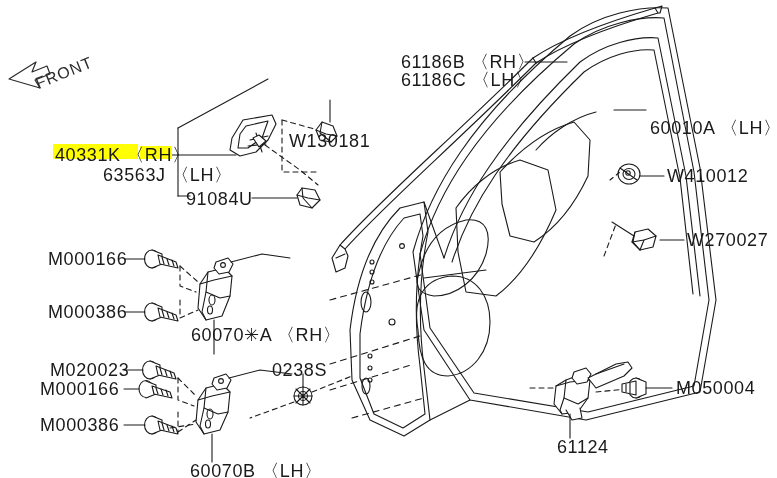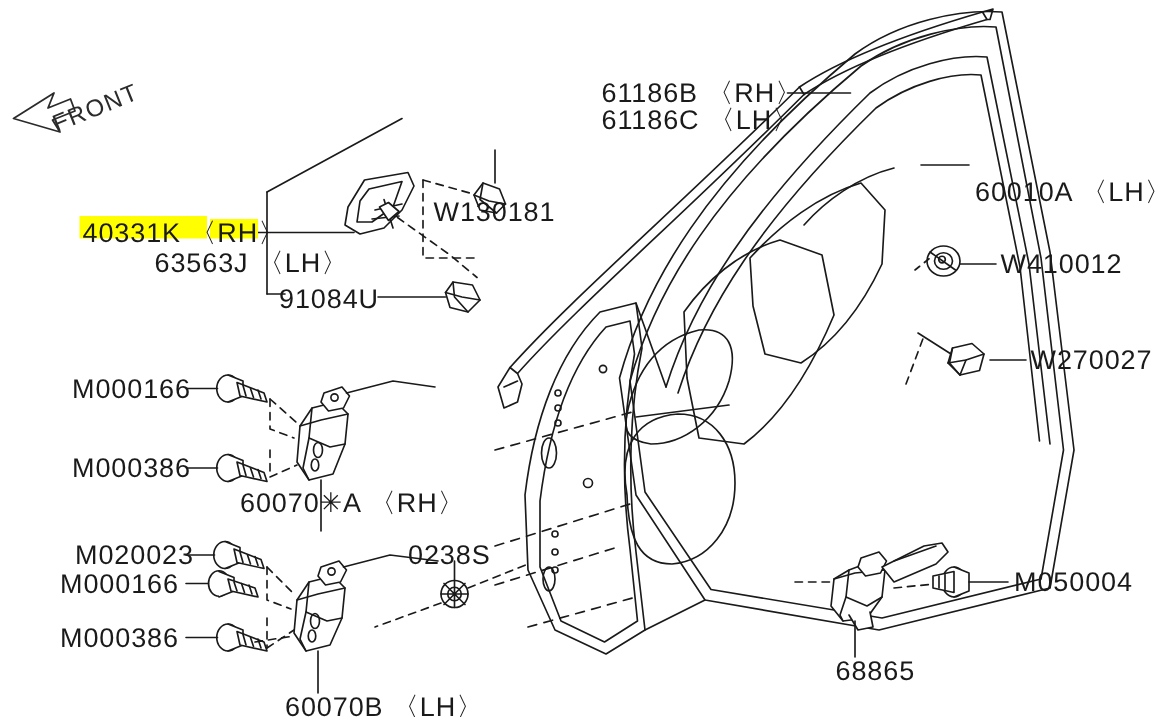--- a/index.html
+++ b/index.html
@@ -288,27 +288,27 @@
   <div class="lbl" style="left:401px;top:71px;">61186C 〈LH〉</div>
 
   <div class="lbl" style="left:650px;top:119px;">60010A 〈LH〉</div>
 
   <div class="lbl" style="left:667px;top:167px;">W410012</div>
   <div class="lbl" style="left:687px;top:231px;">W270027</div>
 
   <div class="lbl" style="left:48px;top:250px;">M000166</div>
   <div class="lbl" style="left:48px;top:303px;">M000386</div>
 
-  <div class="lbl" style="left:160px;top:326px;">60070✳A 〈RH〉</div>
+  <div class="lbl" style="left:191px;top:326px;">60070✳A 〈RH〉</div>
 
   <div class="lbl" style="left:50px;top:361px;">M020023</div>
   <div class="lbl" style="left:40px;top:380px;">M000166</div>
   <div class="lbl" style="left:40px;top:416px;">M000386</div>
 
   <div class="lbl" style="left:272px;top:361px;">0238S</div>
 
   <div class="lbl" style="left:190px;top:462px;">60070B 〈LH〉</div>
 
-  <div class="lbl" style="left:557px;top:438px;">68865</div>
+  <div class="lbl" style="left:557px;top:438px;">61124</div>
 
   <div class="lbl" style="left:676px;top:379px;">M050004</div>
 
 </div>
 
 </body></html>

